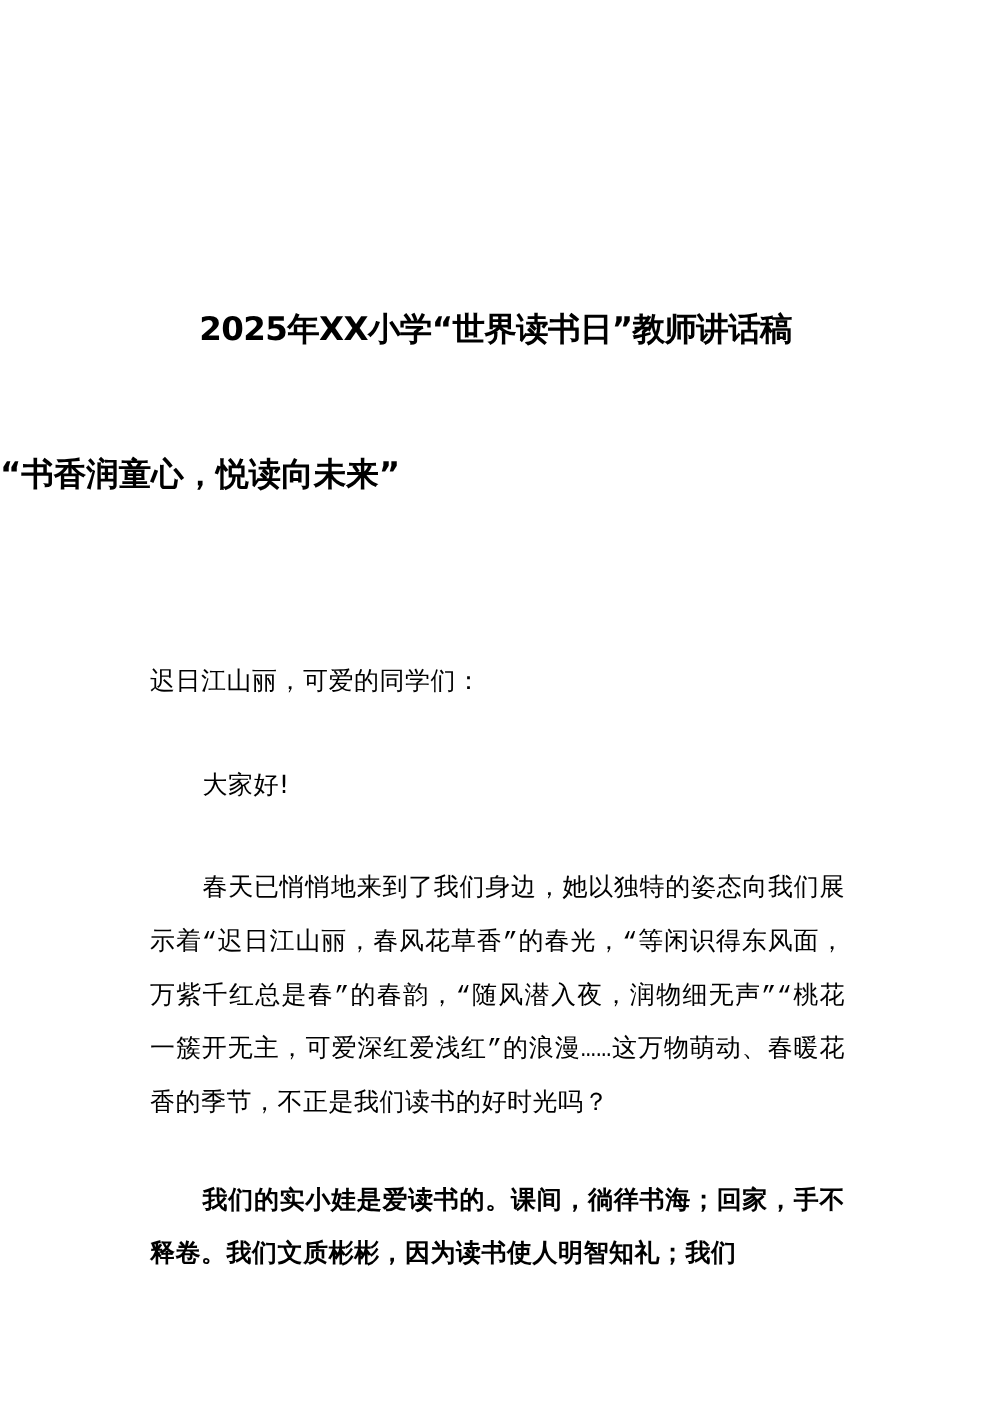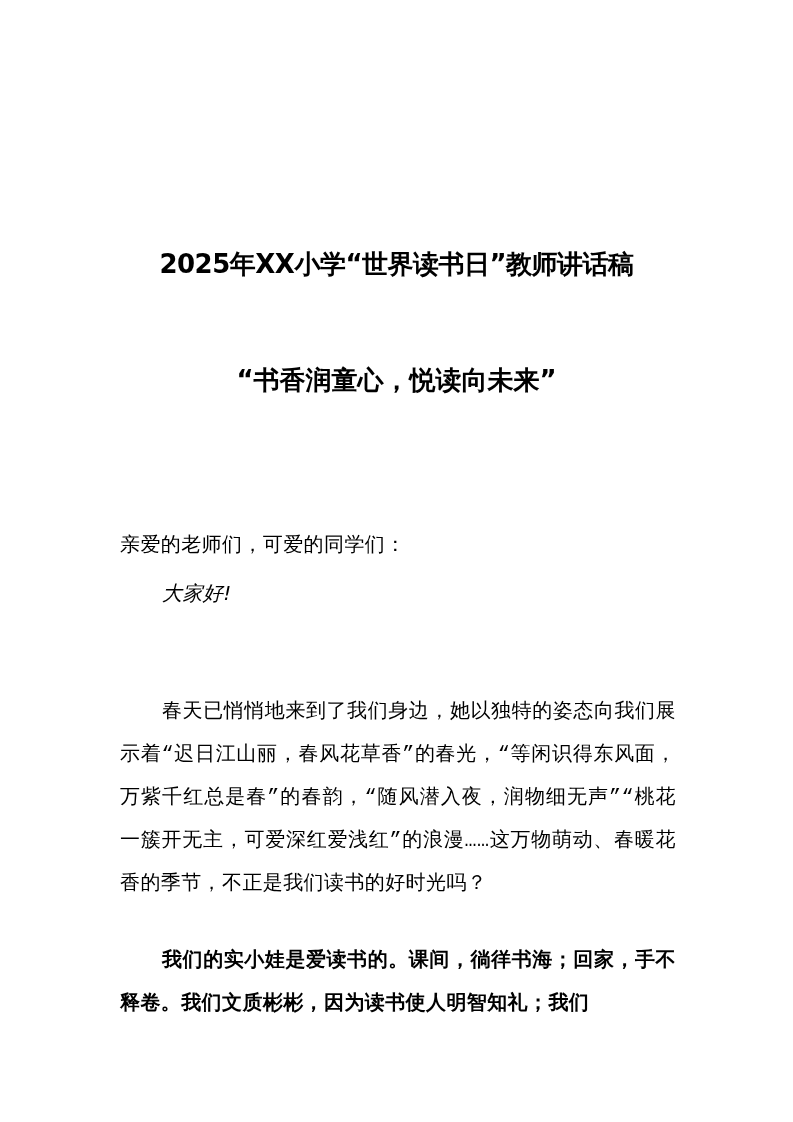--- a/index.html
+++ b/index.html
@@ -31,42 +31,40 @@
       font-weight: bold;
       letter-spacing: -0.5px;
       line-height: 36px;
       white-space: nowrap;
     }
     .subtitle {
       position: absolute;
       left: 0;
       width: 793px;
       top: 362px;
-      text-align: center;
       font-size: 26px;
       font-weight: bold;
       line-height: 36px;
       white-space: nowrap;
     }
     .body-text {
       position: absolute;
       left: 120px;
       width: 556px;
       font-size: 20px;
       line-height: 43px;
       letter-spacing: 0.4px;
       text-align: justify;
     }
     .salutation {
       top: 523px;
     }
     .greeting {
-      top: 572px;
+      top: 606px;
       text-indent: 42px;
-      font-style: italic;
     }
     .para1 {
       top: 690px;
       text-indent: 42px;
       font-family: Liberation Mono, monospace;
     }
     .para2 {
       top: 938px;
       text-indent: 42px;
       font-weight: bold;
@@ -74,21 +72,21 @@
     .body-text p { margin: 0; }
   </style>
 </head>
 <body>
 
 <div class="page">
   <div class="title">2025年XX小学“世界读书日”教师讲话稿</div>
   <div class="subtitle">“书香润童心，悦读向未来”</div>
 
   <div class="body-text salutation">
-    <p>亲爱的老师们，可爱的同学们：</p>
+    <p>迟日江山丽，可爱的同学们：</p>
   </div>
 
   <div class="body-text greeting">
     <p>大家好!</p>
   </div>
 
   <div class="body-text para1">
     <p>春天已悄悄地来到了我们身边，她以独特的姿态向我们展示着“迟日江山丽，春风花草香”的春光，“等闲识得东风面，万紫千红总是春”的春韵，“随风潜入夜，润物细无声”“桃花一簇开无主，可爱深红爱浅红”的浪漫……这万物萌动、春暖花香的季节，不正是我们读书的好时光吗？</p>
   </div>
 

